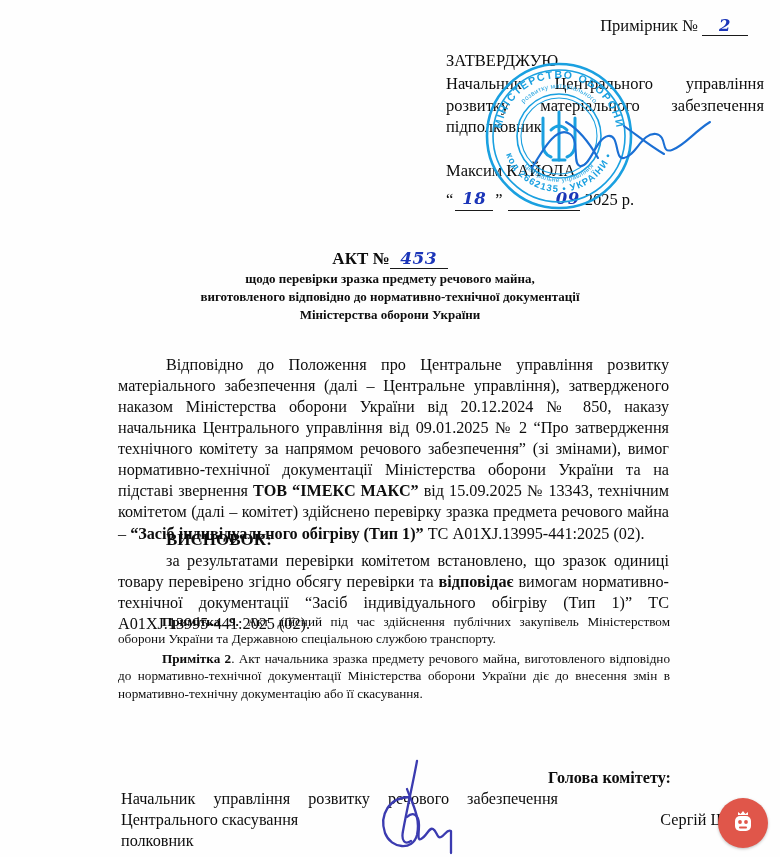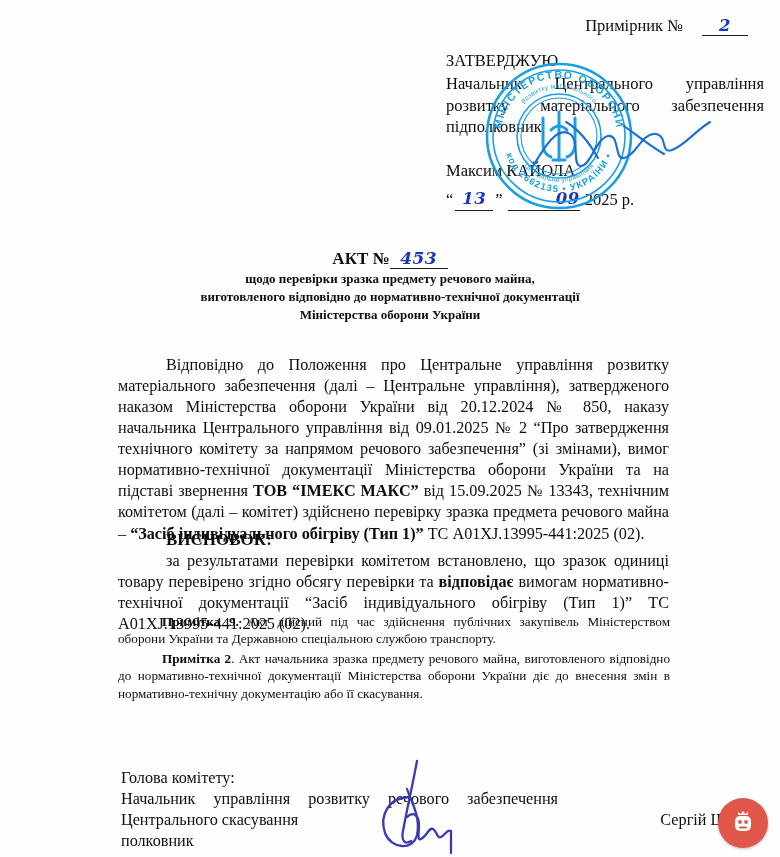--- a/index.html
+++ b/index.html
@@ -20,21 +20,21 @@
 
   
   .copy-line {
     position: absolute;
     top: 16px;
     right: 32px;
     font-size: 16.5px;
     white-space: nowrap;
     display: flex;
     align-items: flex-end;
-    gap: 19px;
+    gap: 4px;
   }
   .copy-line .num-blank {
     display: inline-block;
     min-width: 46px;
     border-bottom: 1.4px solid #1a1a1a;
     text-align: center;
     position: relative;
   }
   .hand {
     font-family: "DejaVu Serif", serif;
@@ -175,21 +175,21 @@
 
   
   .foot {
     position: absolute;
     left: 121px;
     top: 768px;
     width: 550px;
     font-size: 16.2px;
     line-height: 1.30;
   }
-  .foot .f-title { font-weight: normal; }
+  .foot .f-title { font-weight: bold; text-align: right; }
   .foot .f-just {
     width: 437px;
     text-align: justify;
     text-align-last: justify;
   }
   .foot-name {
     position: absolute;
     right: 34px;
     top: 811px;
     font-size: 16.2px;
@@ -230,21 +230,21 @@
   </div>
 
   <div class="approval">
     <div class="a-head">ЗАТВЕРДЖУЮ</div>
     <div class="a-just">Начальник Центрального управління</div>
     <div class="a-just">розвитку матеріального забезпечення</div>
     <div class="a-plain">підполковник</div>
     <div class="a-name">Максим КАЙОЛА</div>
     <div class="a-date">
       <span>“</span>
-      <span class="blank-s hand">13</span>
+      <span class="blank-s hand">18</span>
       <span>”</span>
       <span class="blank-m hand">09</span>
       <span>2025 р.</span>
     </div>
   </div>
 
   <svg class="stamp" viewBox="0 0 152 152">
     <defs>
       <path id="arcTop" d="M 18,76 A 58,58 0 0 1 134,76"></path>
       <path id="arcBot" d="M 20,76 A 56,56 0 0 0 132,76"></path>

